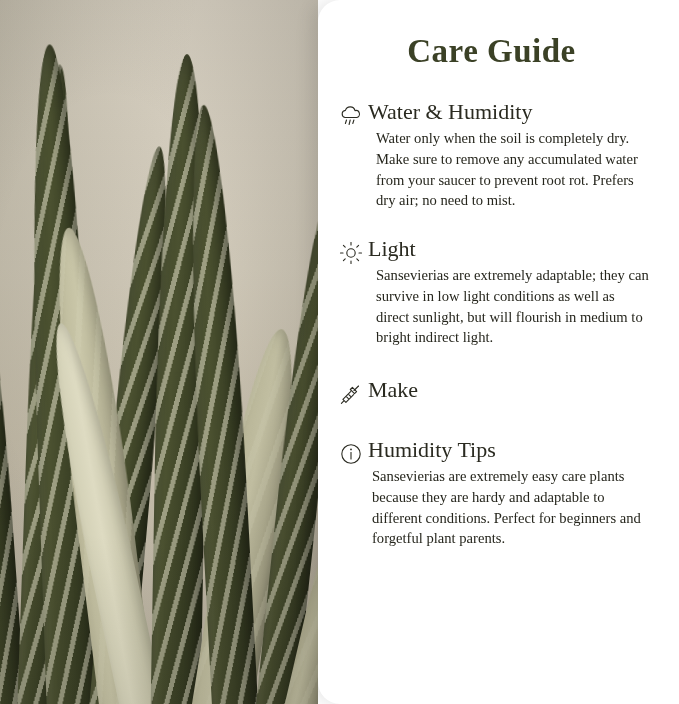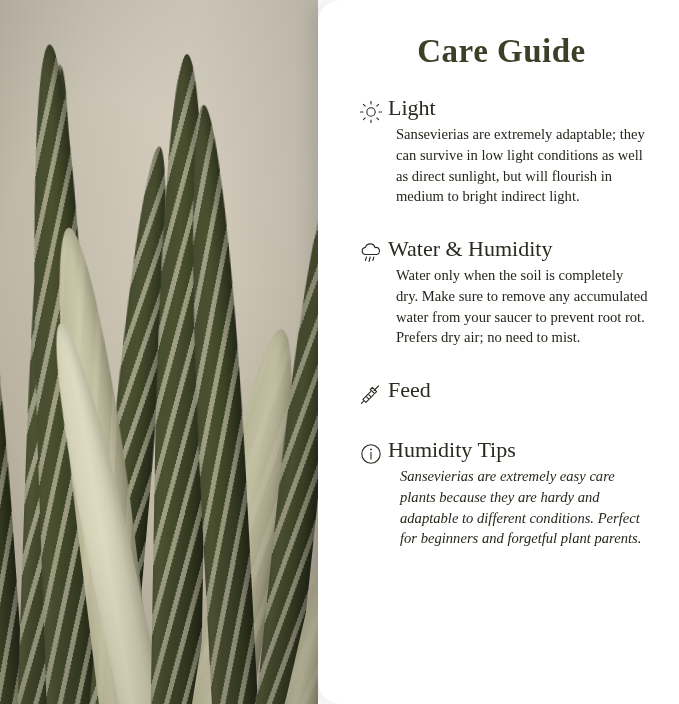--- a/index.html
+++ b/index.html
@@ -77,21 +77,21 @@
 
   
   .card {
     position: relative;
     flex: 1;
     height: 704px;
     background: #ffffff;
     border-top-left-radius: 22px;
     border-bottom-left-radius: 22px;
     box-shadow: -6px 0 18px rgba(0,0,0,0.10);
-    padding: 0 30px 0 36px;
+    padding: 0 30px 0 16px;
     box-sizing: border-box;
   }
   .card-title {
     text-align: center;
     font-size: 33px;
     font-weight: bold;
     color: #3b4126;
     letter-spacing: 0.5px;
     margin: 33px 0 0 0;
     font-family: "Liberation Serif", serif;
@@ -122,22 +122,21 @@
   }
   .sec-text {
     font-size: 14.6px;
     line-height: 1.42;
     color: #26261d;
     margin: 4px 0 0 8px;
     max-width: 300px;
     font-family: "Liberation Serif", serif;
   }
   .sec-text.tight {
-    margin-left: 12px;
-    font-style: italic;
+    margin-left: 4px;
   }
   .gap-lg { margin-top: 30px; }
 </style>
 </head>
 <body>
 
 <div class="page">
 
   <div class="photo">
     <div class="photo-bg"></div>
@@ -154,20 +153,35 @@
     <div class="leaf dark" style="left:252px;  width:40px;  height:560px; transform: rotate(6deg);"></div>
     <div class="leaf light" style="left:276px; width:36px;  height:300px; transform: rotate(13deg);"></div>
 
     <div class="photo-vignette"></div>
   </div>
 
   <div class="card">
 
     <h1 class="card-title">Care Guide</h1>
 
+    <div class="section gap-lg">
+      <div class="sec-icon">
+        <svg width="26" height="26" viewBox="0 0 26 26" fill="none" stroke="#2b2b22" stroke-width="1.1" stroke-linecap="round" stroke-linejoin="round">
+          <path d="M7 13.5a3.6 3.6 0 0 1 .4-7.1A5 5 0 0 1 17 6.6a3.5 3.5 0 0 1 1.8 6.9z"></path>
+          <line x1="8.5" y1="16" x2="7.4" y2="19.5"></line>
+          <line x1="12.2" y1="16" x2="11.1" y2="20.5"></line>
+          <line x1="15.9" y1="16" x2="14.8" y2="19.5"></line>
+        </svg>
+      </div>
+      <div class="sec-body">
+        <div class="sec-head">Water &amp; Humidity</div>
+        <p class="sec-text">Water only when the soil is completely dry. Make sure to remove any accumulated water from your saucer to prevent root rot. Prefers dry air; no need to mist.</p>
+      </div>
+    </div>
+
     <div class="section">
       <div class="sec-icon">
         <svg width="24" height="24" viewBox="0 0 24 24" fill="none" stroke="#2b2b22" stroke-width="1.1" stroke-linecap="round">
           <circle cx="12" cy="12" r="4.2"></circle>
           <line x1="12" y1="1.5" x2="12" y2="4"></line>
           <line x1="12" y1="20" x2="12" y2="22.5"></line>
           <line x1="1.5" y1="12" x2="4" y2="12"></line>
           <line x1="20" y1="12" x2="22.5" y2="12"></line>
           <line x1="4.4" y1="4.4" x2="6.2" y2="6.2"></line>
           <line x1="17.8" y1="17.8" x2="19.6" y2="19.6"></line>
@@ -177,45 +191,30 @@
       </div>
       <div class="sec-body">
         <div class="sec-head">Light</div>
         <p class="sec-text">Sansevierias are extremely adaptable; they can survive in low light conditions as well as direct sunlight, but will flourish in medium to bright indirect light.</p>
       </div>
     </div>
 
     <div class="section gap-lg">
       <div class="sec-icon">
         <svg width="26" height="26" viewBox="0 0 26 26" fill="none" stroke="#2b2b22" stroke-width="1.1" stroke-linecap="round" stroke-linejoin="round">
-          <path d="M7 13.5a3.6 3.6 0 0 1 .4-7.1A5 5 0 0 1 17 6.6a3.5 3.5 0 0 1 1.8 6.9z"></path>
-          <line x1="8.5" y1="16" x2="7.4" y2="19.5"></line>
-          <line x1="12.2" y1="16" x2="11.1" y2="20.5"></line>
-          <line x1="15.9" y1="16" x2="14.8" y2="19.5"></line>
-        </svg>
-      </div>
-      <div class="sec-body">
-        <div class="sec-head">Water &amp; Humidity</div>
-        <p class="sec-text">Water only when the soil is completely dry. Make sure to remove any accumulated water from your saucer to prevent root rot. Prefers dry air; no need to mist.</p>
-      </div>
-    </div>
-
-    <div class="section gap-lg">
-      <div class="sec-icon">
-        <svg width="26" height="26" viewBox="0 0 26 26" fill="none" stroke="#2b2b22" stroke-width="1.1" stroke-linecap="round" stroke-linejoin="round">
           <line x1="20.5" y1="4" x2="16" y2="8.5"></line>
           <path d="M18.6 9.6 14.4 5.4l-2.1 2.1 4.2 4.2z"></path>
           <path d="M15.6 12.6 7.9 20.3l-3-3 7.7-7.7"></path>
           <line x1="5.6" y1="19.1" x2="3.4" y2="21.3"></line>
           <line x1="10.8" y1="12.6" x2="12.6" y2="14.4"></line>
           <line x1="8.6" y1="14.8" x2="10.4" y2="16.6"></line>
         </svg>
       </div>
       <div class="sec-body">
-        <div class="sec-head">Feed</div>
+        <div class="sec-head">Make</div>
       </div>
     </div>
 
     <div class="section gap-lg">
       <div class="sec-icon">
         <svg width="24" height="24" viewBox="0 0 24 24" fill="none" stroke="#2b2b22" stroke-width="1.1" stroke-linecap="round">
           <circle cx="12" cy="12" r="9.2"></circle>
           <line x1="12" y1="10.6" x2="12" y2="17"></line>
           <circle cx="12" cy="7.4" r="0.9" fill="#2b2b22" stroke="none"></circle>
         </svg>

